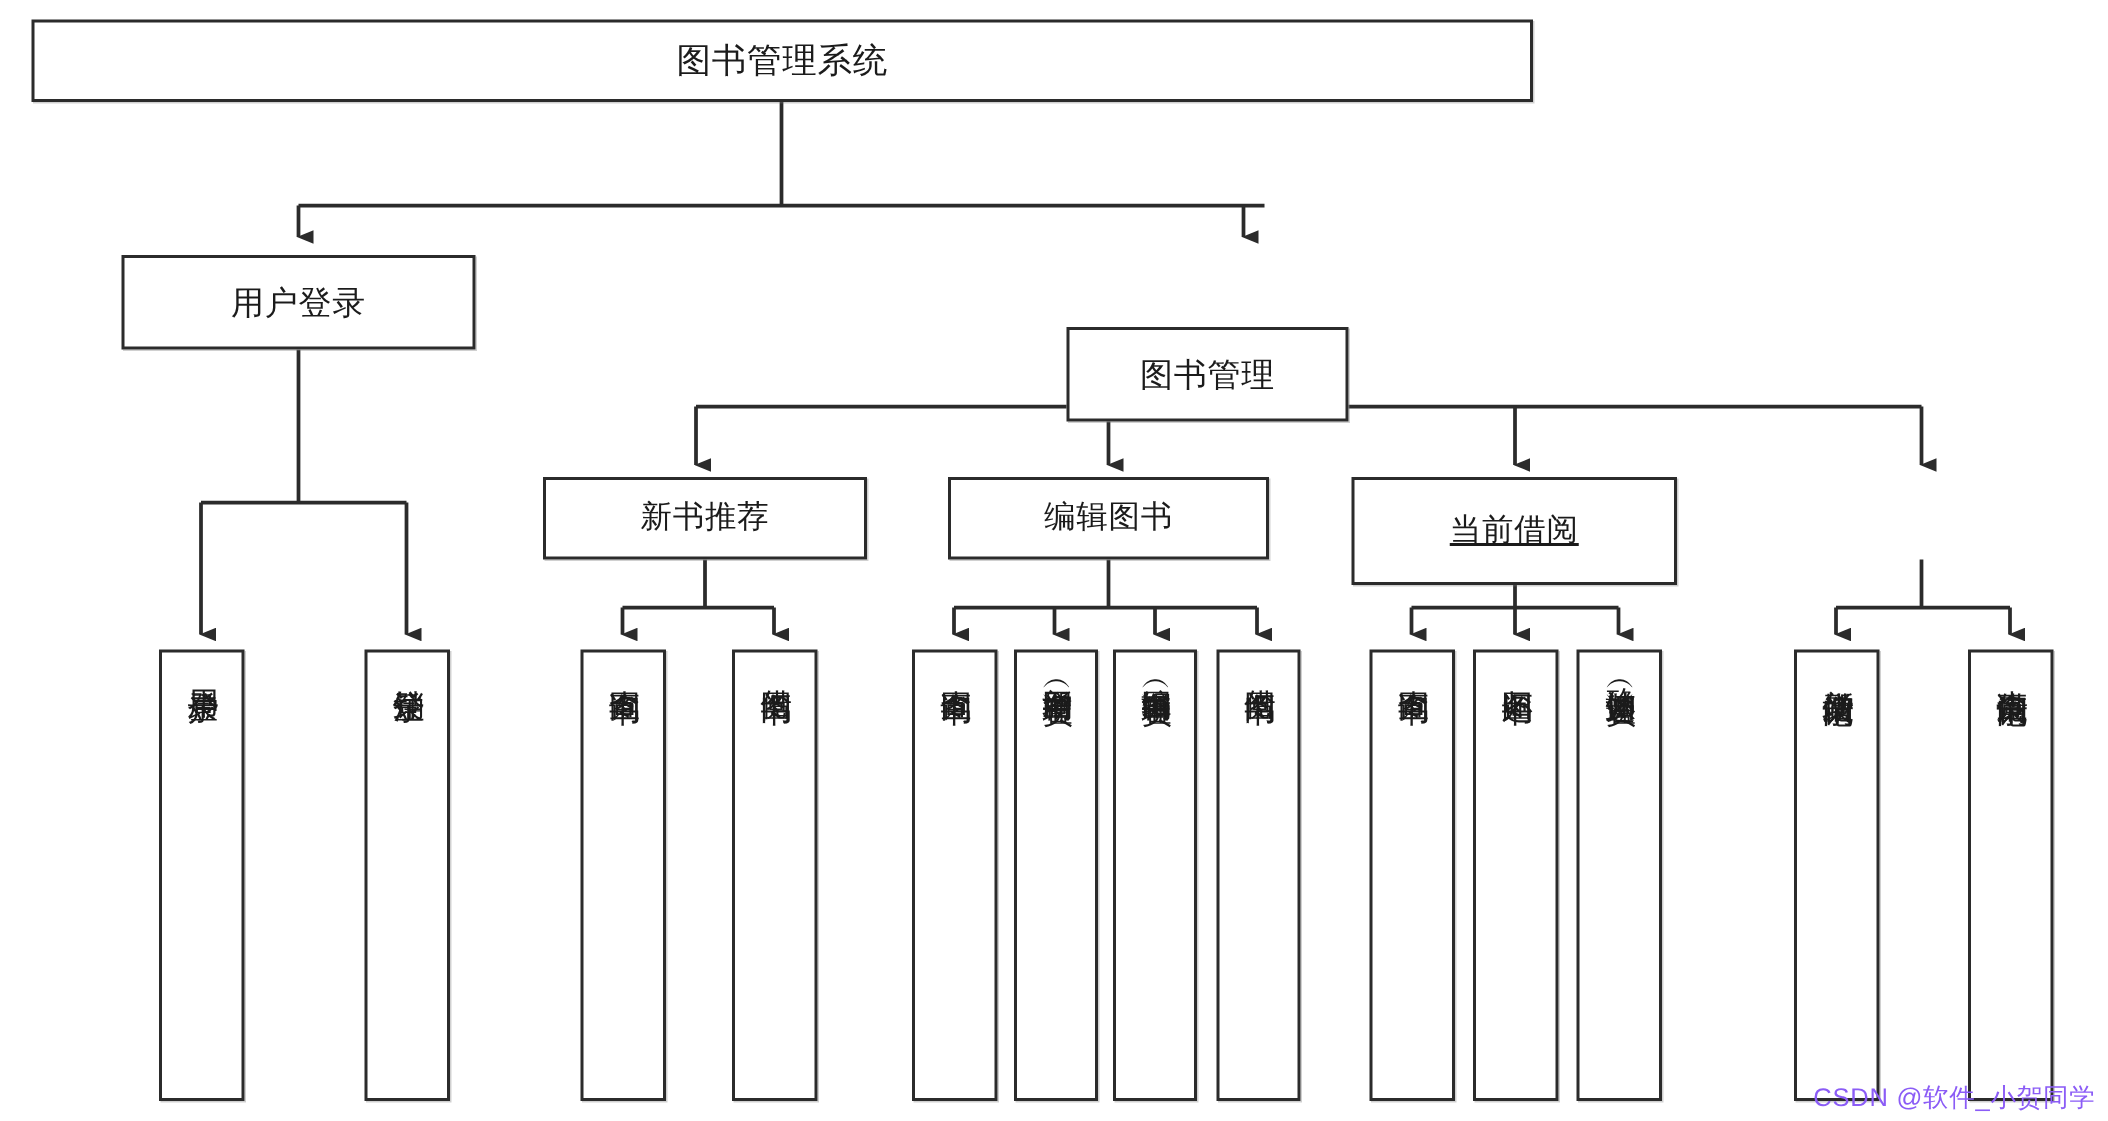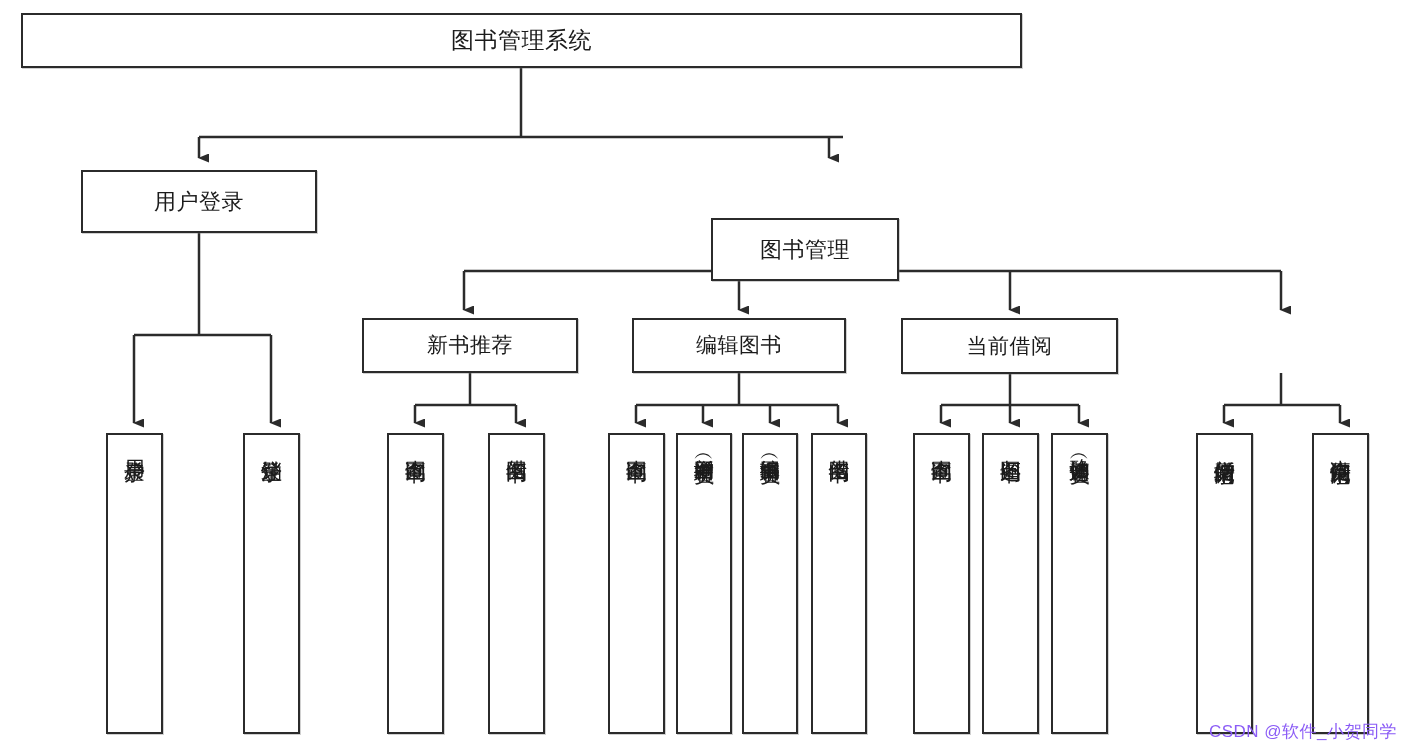--- a/index.html
+++ b/index.html
@@ -132,21 +132,21 @@
   <div class="node-box level-2" style="left:711px; top:170px; width:188px; height:63px;margin-top:48px;">
     <span class="node-label">图书管理</span>
   </div>
 
   <div class="node-box level-3" style="left:362px; top:318px; width:216px; height:55px;">
     <span class="node-label">新书推荐</span>
   </div>
   <div class="node-box level-3" style="left:632px; top:318px; width:214px; height:55px;">
     <span class="node-label">编辑图书</span>
   </div>
-  <div class="node-box level-3" style="left:901px; top:318px; width:217px; height:56px;">
+  <div class="node-box level-3" style="left:901px; top:318px; width:217px; height:72px;text-decoration:underline;">
     <span class="node-label">当前借阅</span>
   </div>
 
   <div class="node-box leaf-box" style="left:106px; top:433px; width:57px; height:301px;">
     <span class="node-label">用户登录</span>
   </div>
   <div class="node-box leaf-box" style="left:243px; top:433px; width:57px; height:301px;">
     <span class="node-label">注销登录</span>
   </div>
 

